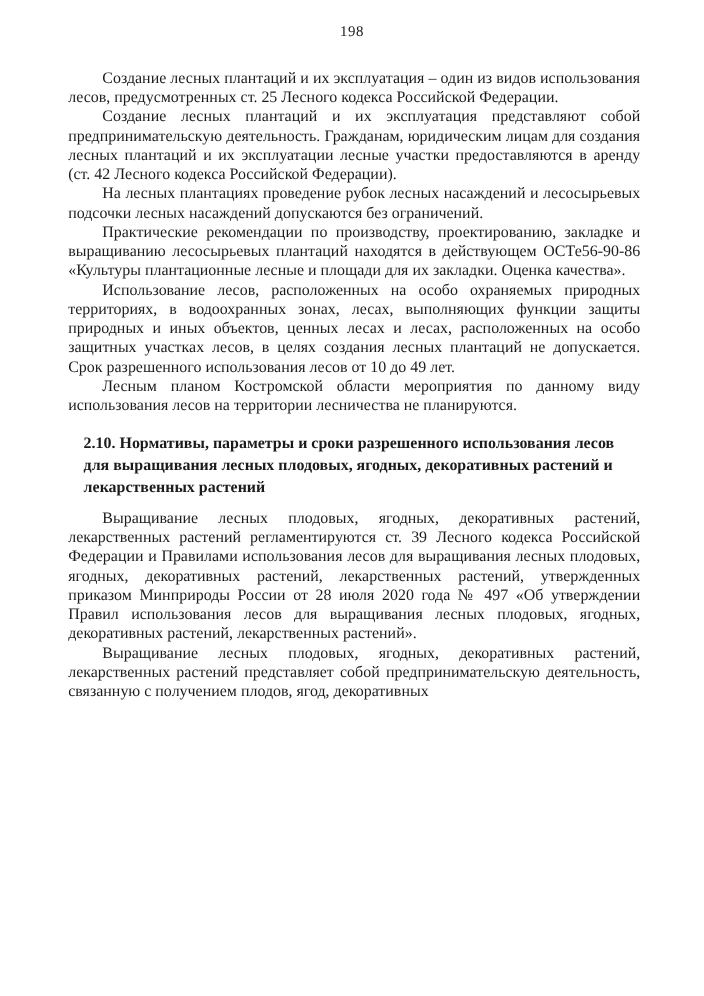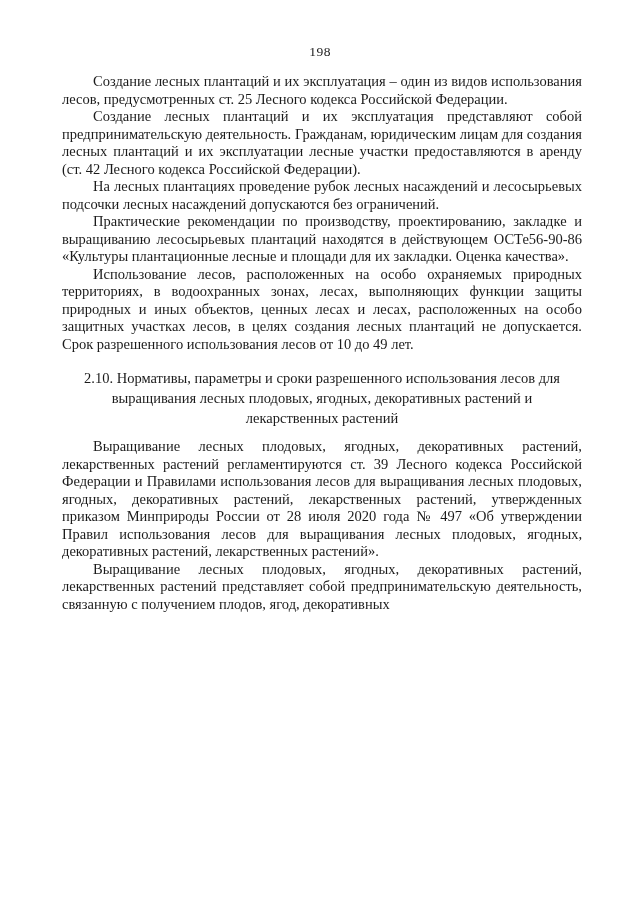--- a/index.html
+++ b/index.html
@@ -12,50 +12,49 @@
     width: 640px;
     height: 905px;
     background: #ffffff;
     color: #1b1b1b;
     font-family: "Liberation Serif", "DejaVu Serif", serif;
     overflow: hidden;
     box-sizing: border-box;
   }
   .page-number {
     position: absolute;
-    top: 44px;
+    top: 21px;
     left: 0;
     width: 100%;
     text-align: center;
     font-size: 13.5px;
     line-height: 16px;
     letter-spacing: 0.5px;
   }
   .content {
     position: absolute;
     top: 63px;
     left: 62px;
     width: 520px;
     font-size: 14.5px;
     line-height: 17.5px;
     text-align: justify;
-    margin-top: 10px;
   }
   p.para {
     margin: 0;
     padding: 0;
     text-indent: 31px;
   }
   .section-heading {
     margin: 15px 0 10px 0;
     padding: 0 14px;
     font-size: 14.5px;
-    font-weight: normal;
+    font-weight: bold;
     line-height: 20px;
-    text-align: center;
+    text-align: left;
     text-indent: 0;
   }
 </style>
 </head>
 <body>
 
 <div class="page">
 
   <div class="page-number">198</div>
 
@@ -66,20 +65,21 @@
     <p class="para">Создание лесных плантаций и их эксплуатация представляют собой предпринимательскую деятельность. Гражданам, юридическим лицам для создания лесных плантаций и их эксплуатации лесные участки предоставляются в аренду (ст. 42 Лесного кодекса Российской Федерации).</p>
 
 
 
     <p class="para">На лесных плантациях проведение рубок лесных насаждений и лесосырьевых подсочки лесных насаждений допускаются без ограничений.</p>
 
     <p class="para">Практические рекомендации по производству, проектированию, закладке и выращиванию лесосырьевых плантаций находятся в действующем ОСТе56-90-86 «Культуры плантационные лесные и площади для их закладки. Оценка качества».</p>
 
     <p class="para">Использование лесов, расположенных на особо охраняемых природных территориях, в водоохранных зонах, лесах, выполняющих функции защиты природных и иных объектов, ценных лесах и лесах, расположенных на особо защитных участках лесов, в целях создания лесных плантаций не допускается. Срок разрешенного использования лесов от 10 до 49 лет.</p>
 
+    <p class="para">Лесным планом Костромской области мероприятия по данному виду использования лесов на территории лесничества не планируются.</p>
 
     <h2 class="section-heading">2.10. Нормативы, параметры и сроки разрешенного использования лесов для выращивания лесных плодовых, ягодных, декоративных растений и лекарственных растений</h2>
 
     <p class="para">Выращивание лесных плодовых, ягодных, декоративных растений, лекарственных растений регламентируются ст. 39 Лесного кодекса Российской Федерации и Правилами использования лесов для выращивания лесных плодовых, ягодных, декоративных растений, лекарственных растений, утвержденных приказом Минприроды России от 28 июля 2020 года № 497 «Об утверждении Правил использования лесов для выращивания лесных плодовых, ягодных, декоративных растений, лекарственных растений».</p>
 
     <p class="para">Выращивание лесных плодовых, ягодных, декоративных растений, лекарственных растений представляет собой предпринимательскую деятельность, связанную с получением плодов, ягод, декоративных</p>
 
   </div>
 </div>
 

